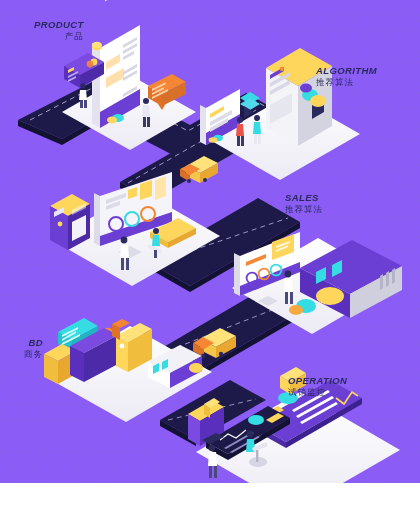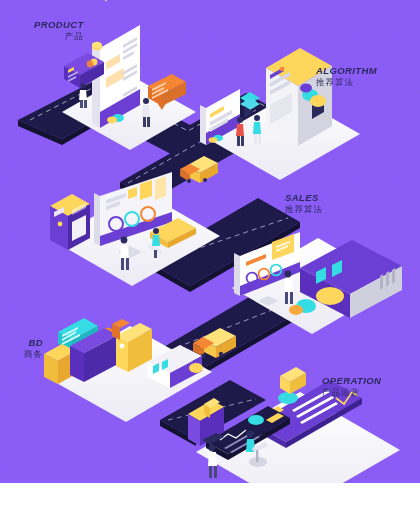--- a/index.html
+++ b/index.html
@@ -422,17 +422,17 @@
   <div class="lbl wide" style="left:285px;top:193px;">
     <div class="en">SALES</div>
     <div class="cn">推荐算法</div>
   </div>
 
   <div class="lbl" style="left:24px;top:327px;margin-top:11px;">
     <div class="en">BD</div>
     <div class="cn">商务</div>
   </div>
 
-  <div class="lbl wide" style="left:322px;top:376px;">
+  <div class="lbl wide" style="left:288px;top:376px;">
     <div class="en">OPERATION</div>
-    <div class="cn">产品运营</div>
+    <div class="cn">试销监控</div>
   </div>
 </div>
 
 </body></html>

